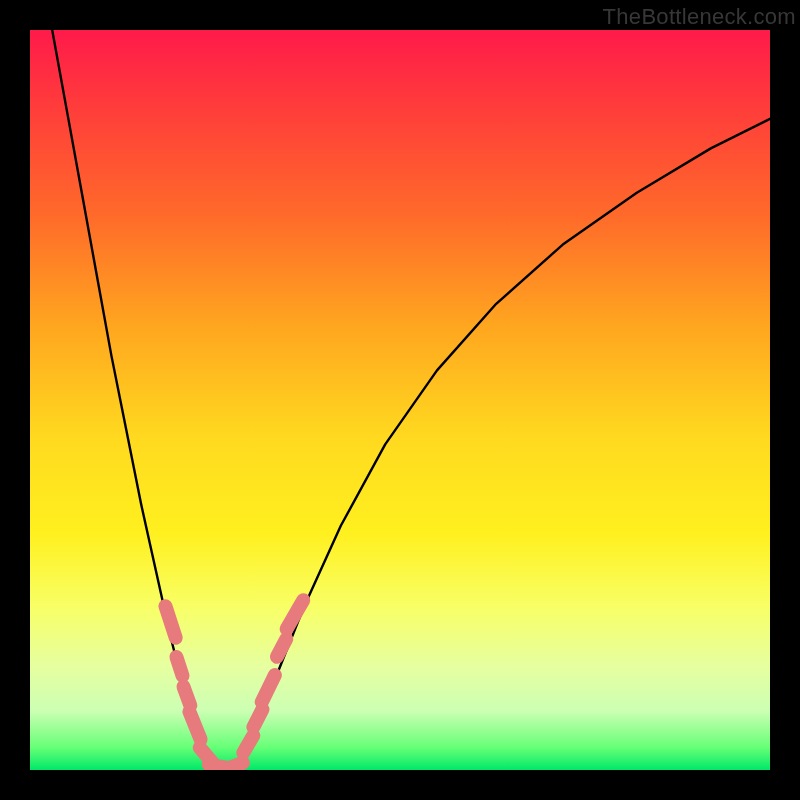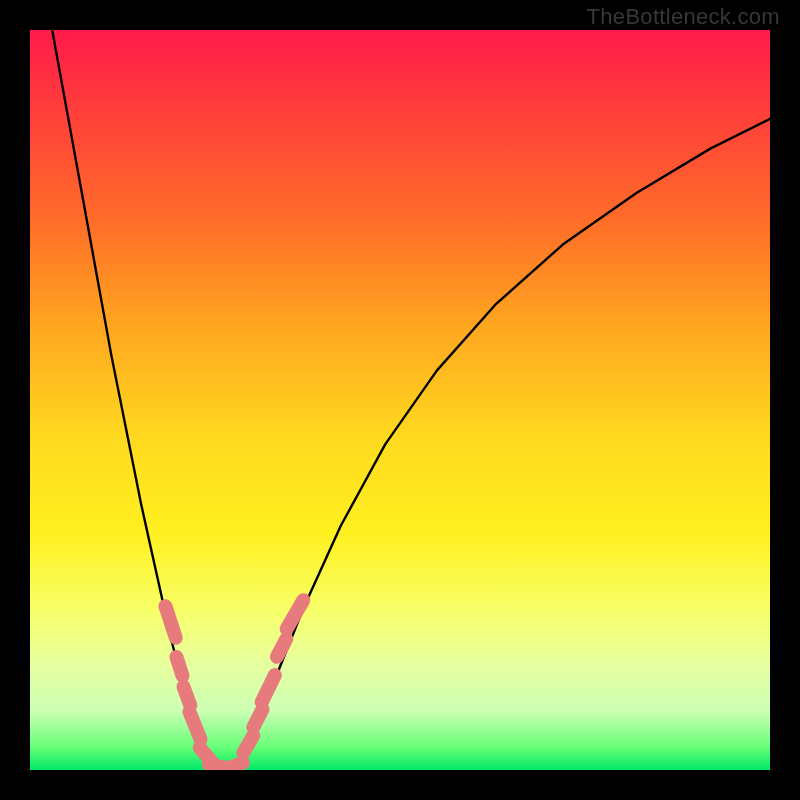--- a/index.html
+++ b/index.html
@@ -41,21 +41,21 @@
   .plot-area svg {
     position: absolute;
     left: 0;
     top: 0;
     width: 740px;
     height: 740px;
   }
   .watermark {
     position: absolute;
     top: 4px;
-    right: 20px;
+    right: 4px;
     color: #4a4a4a;
     opacity: 0.75;
     font-size: 22px;
     font-weight: 500;
     letter-spacing: 0.3px;
     user-select: none;
   }
 </style>
 </head>
 <body>

